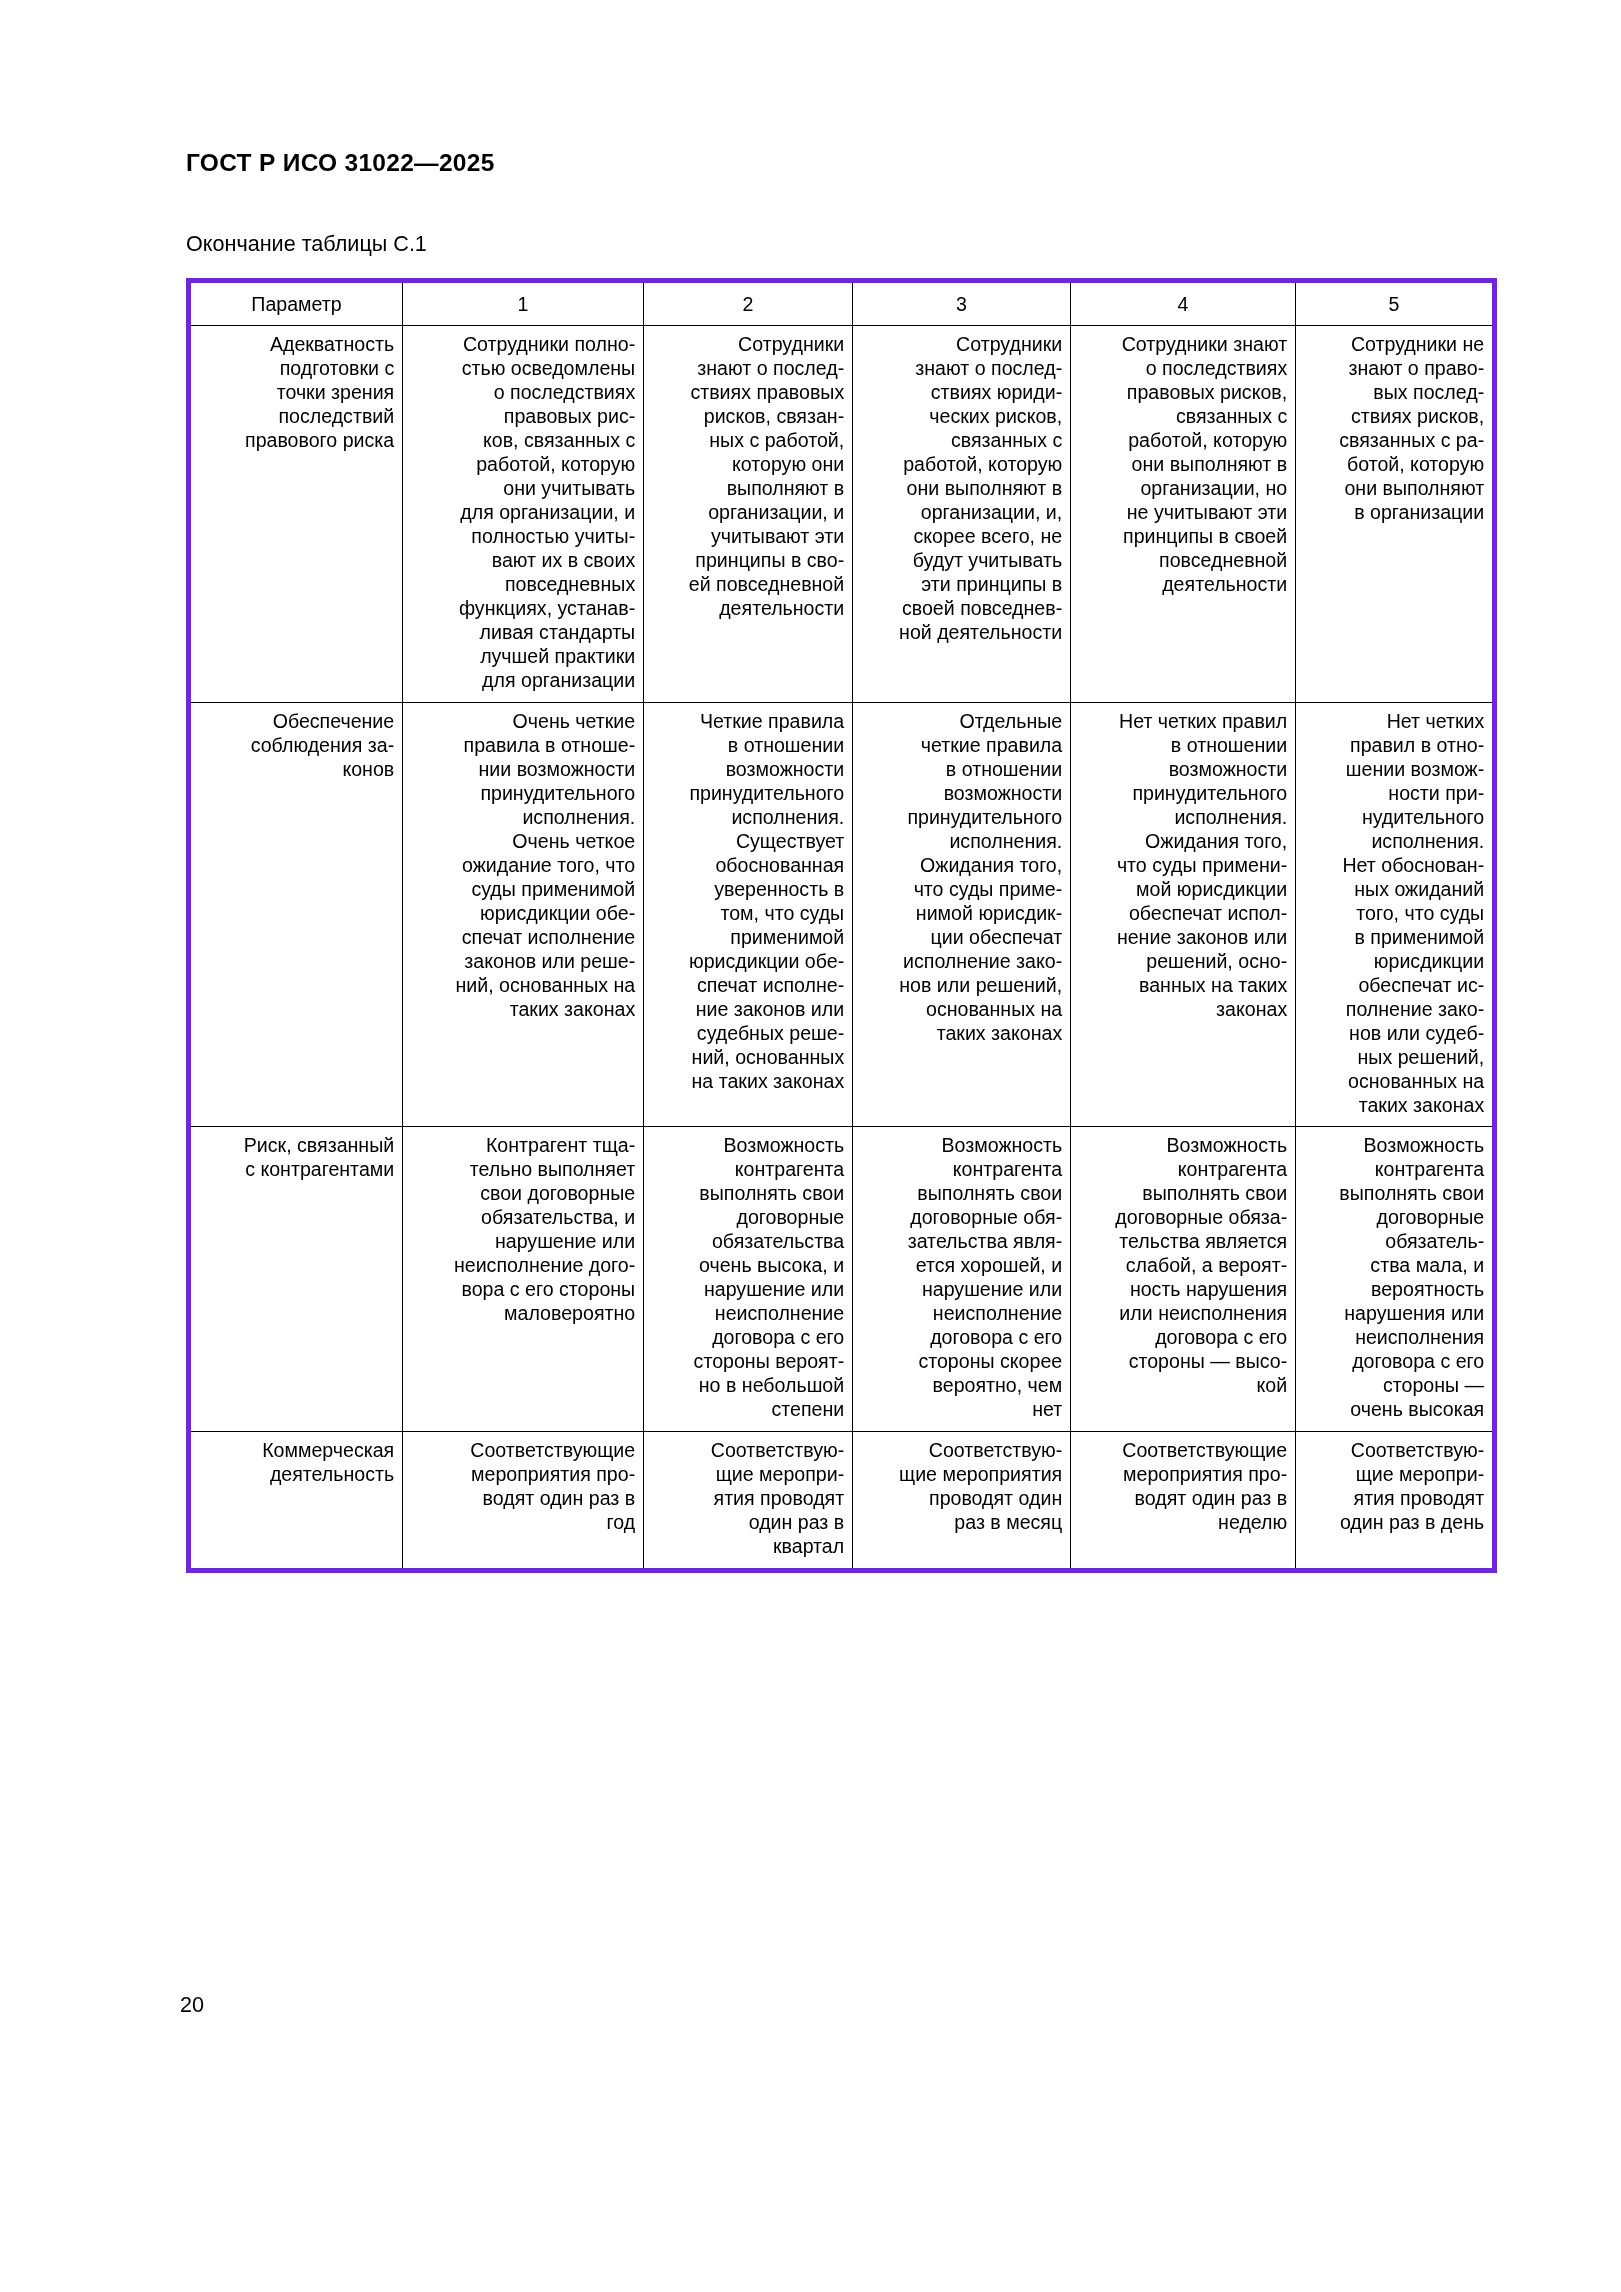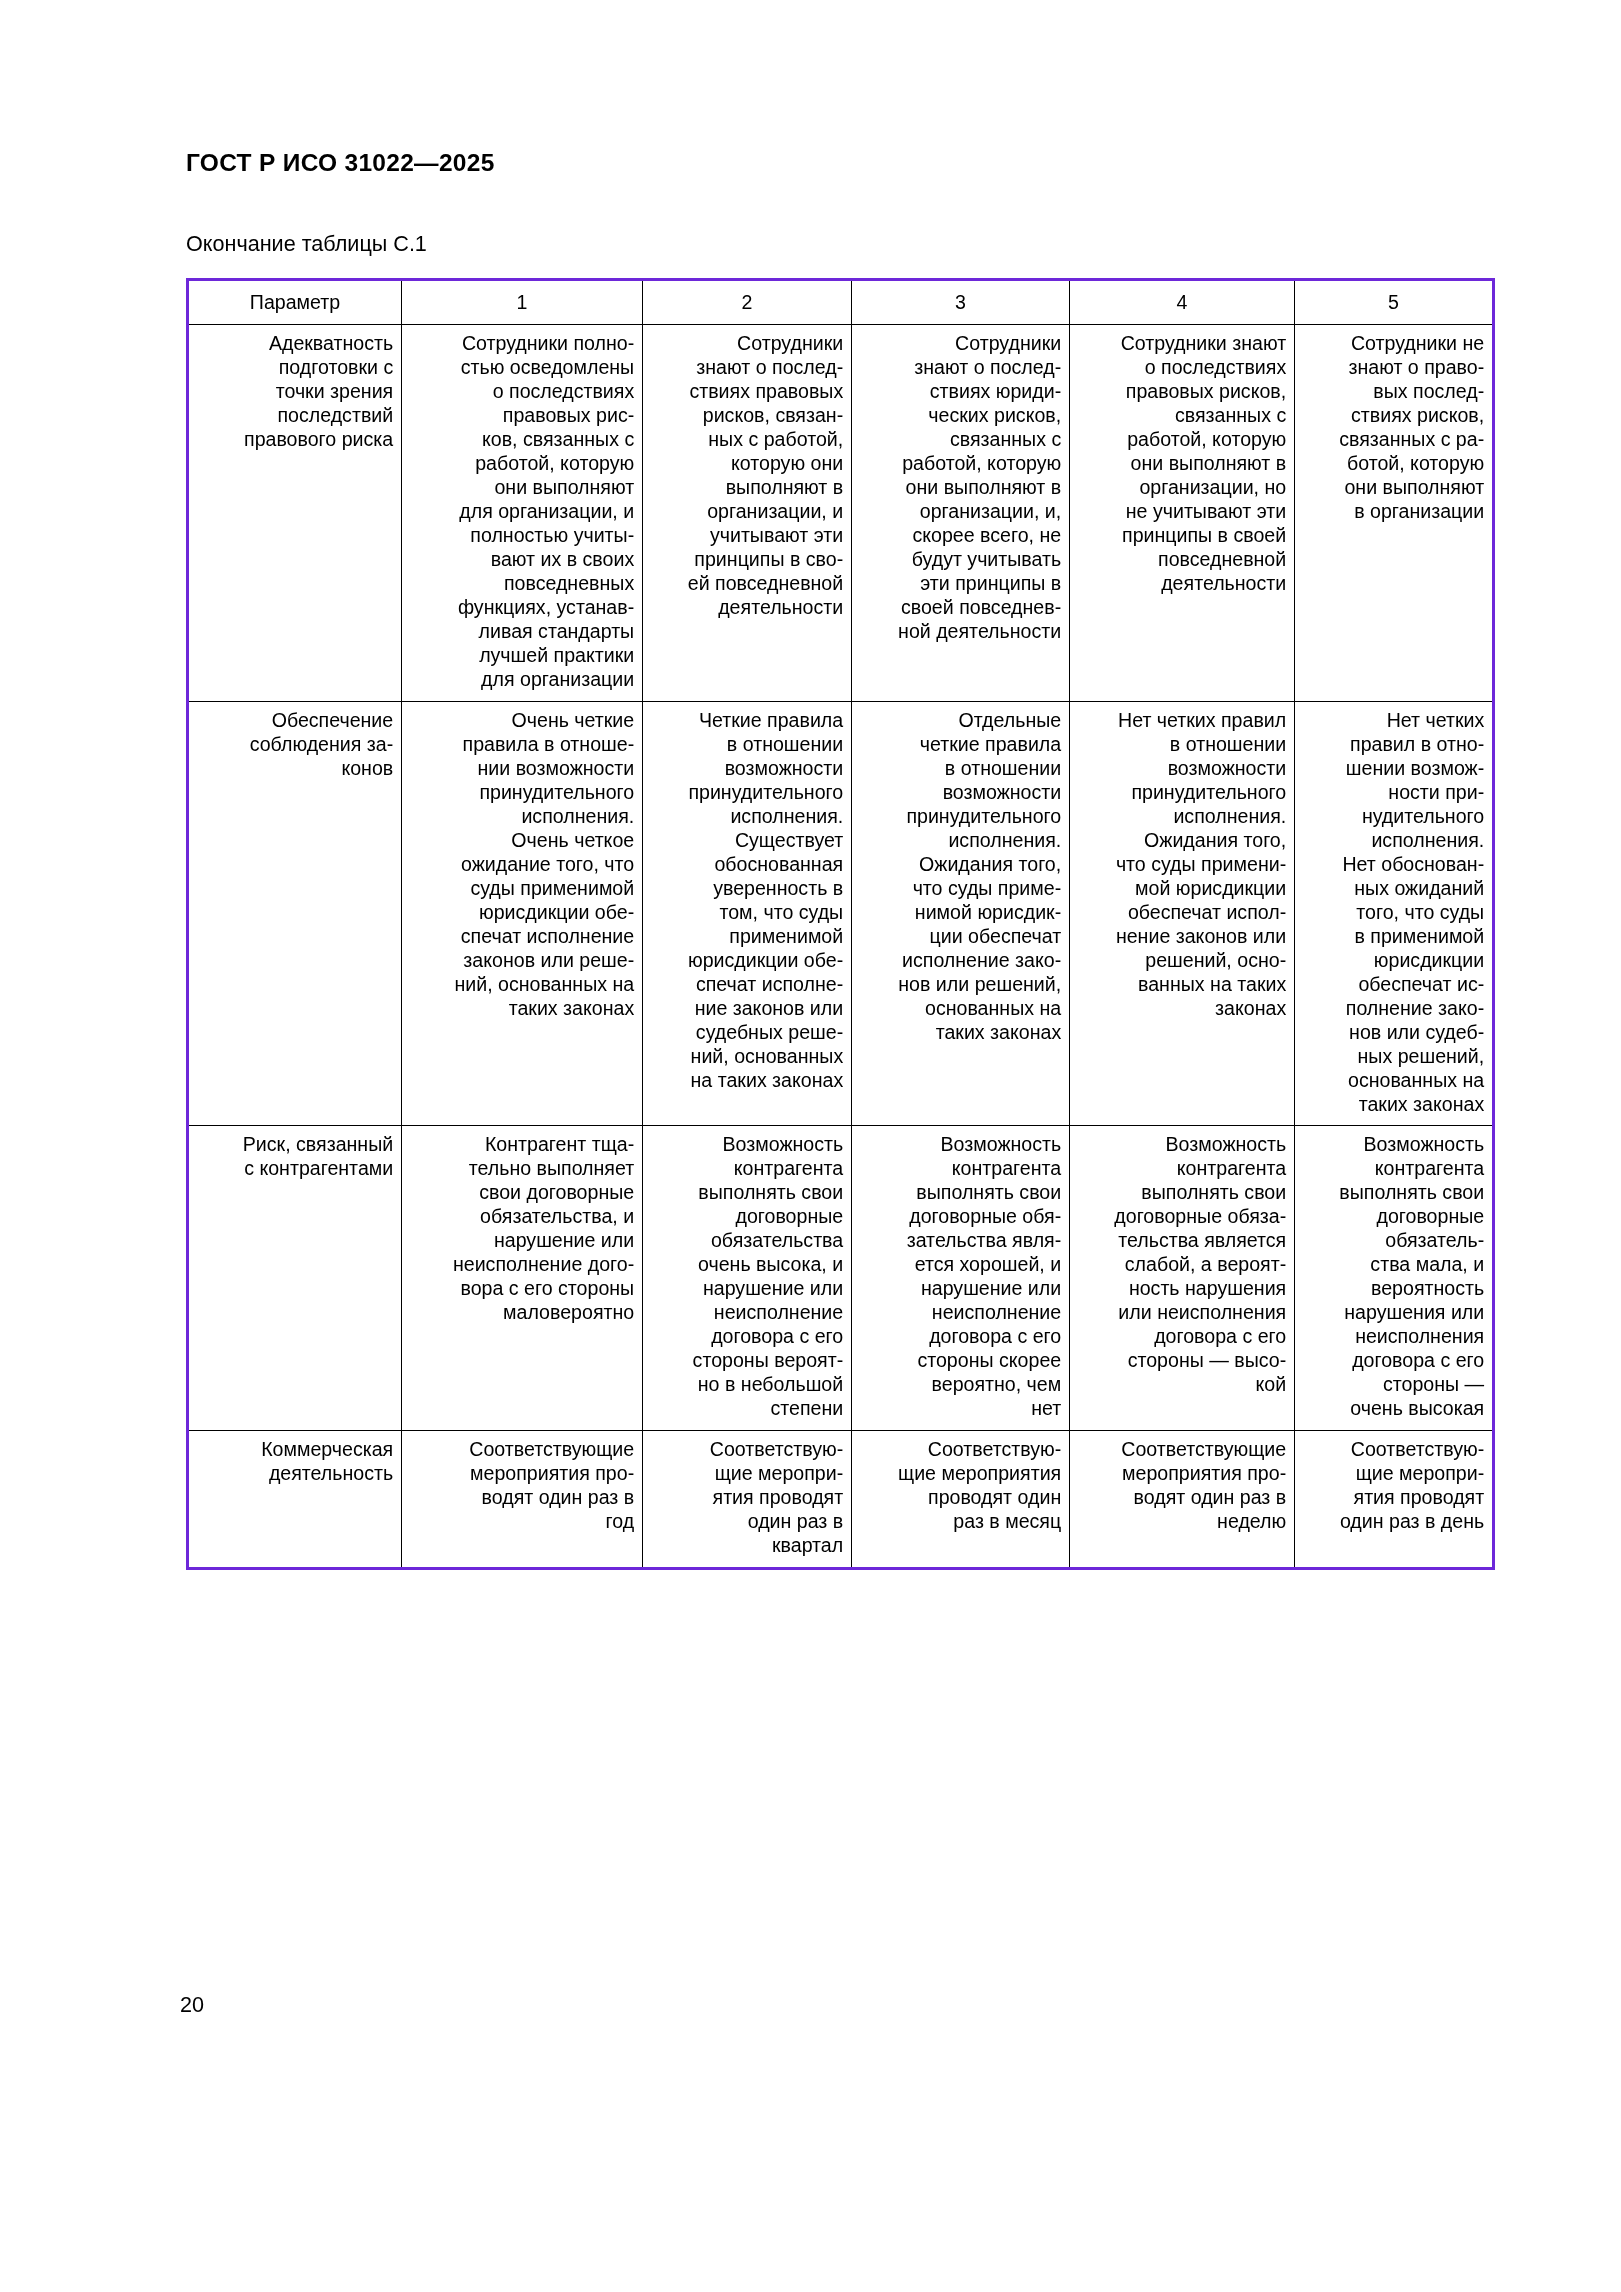--- a/index.html
+++ b/index.html
@@ -26,21 +26,21 @@
     top: 231px;
     font-size: 21.6px;
   }
   table.std {
     position: absolute;
     left: 186px;
     top: 278px;
     width: 1306px;
     border-collapse: collapse;
     table-layout: fixed;
-    border: 3px solid #6d28d9;
+    border: 5px solid #6d28d9;
   }
   table.std th, table.std td {
     border: 1px solid #000;
     font-size: 19.6px;
     font-weight: normal;
   }
   table.std th {
     text-align: center;
     vertical-align: middle;
     height: 45px;
@@ -94,21 +94,21 @@
 подготовки с
 точки зрения
 последствий
 правового риска</td>
         <td>Сотрудники полно-
 стью осведомлены
 о последствиях
 правовых рис-
 ков, связанных с
 работой, которую
-они выполняют
+они учитывать
 для организации, и
 полностью учиты-
 вают их в своих
 повседневных
 функциях, устанав-
 ливая стандарты
 лучшей практики
 для организации</td>
         <td>Сотрудники
 знают о послед-

